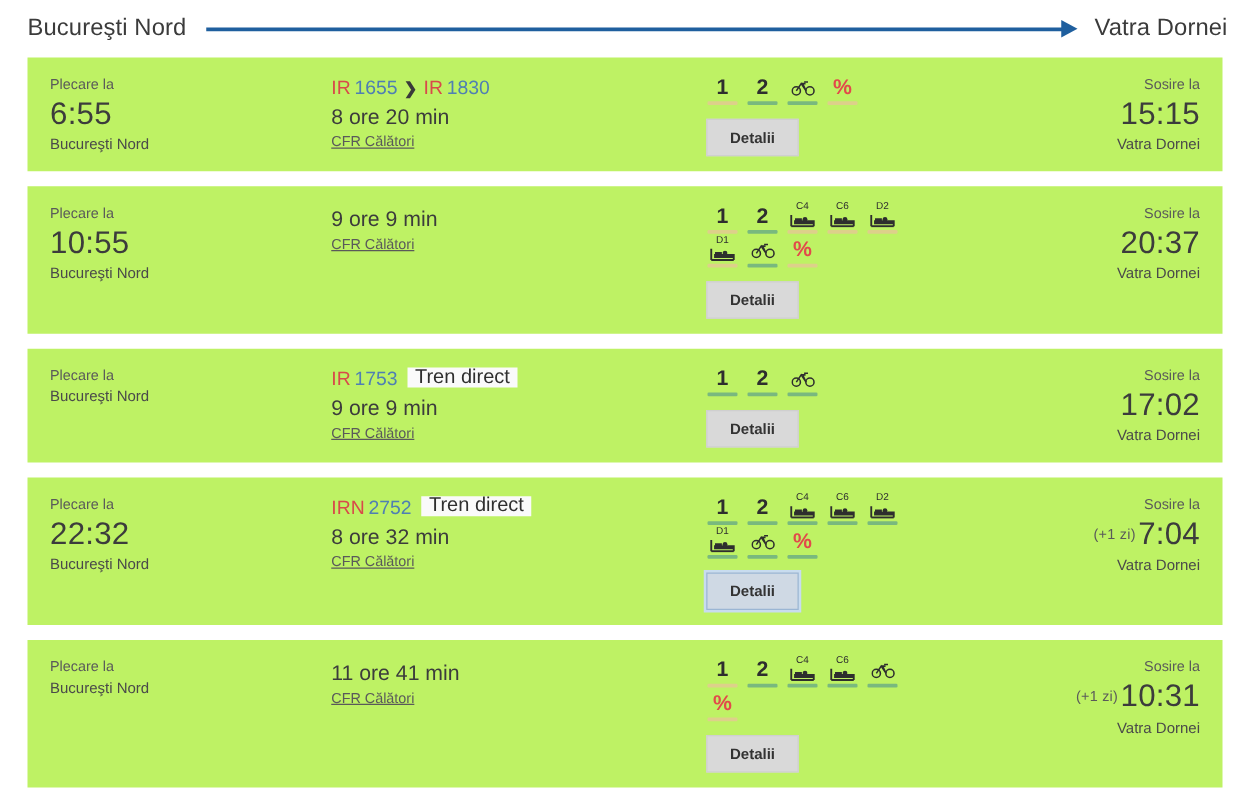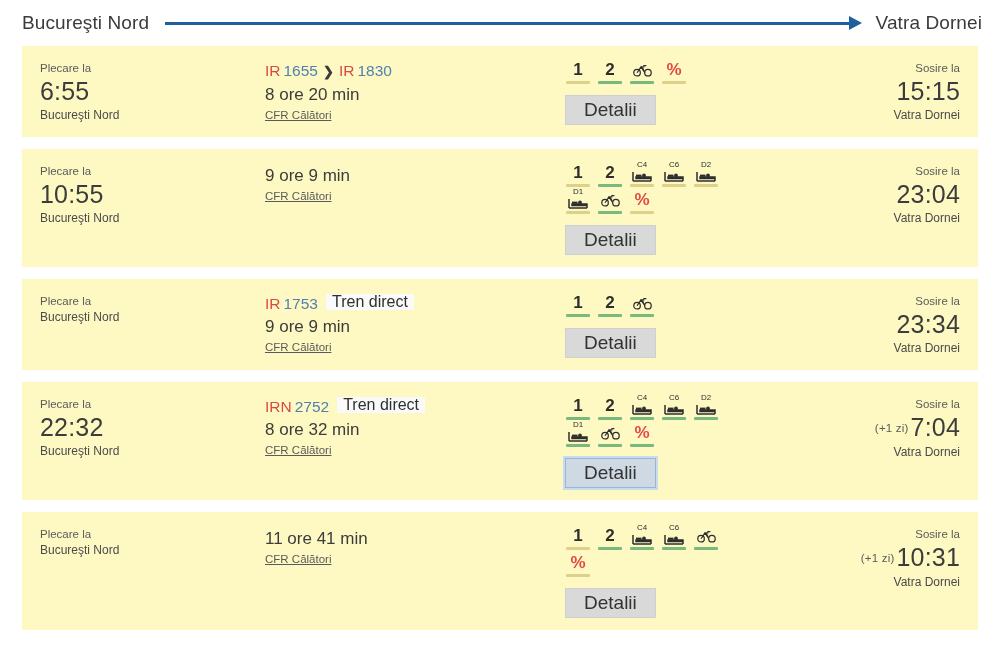--- a/index.html
+++ b/index.html
@@ -46,21 +46,21 @@
     border-top: 7px solid transparent;
     border-bottom: 7px solid transparent;
     border-left: 13px solid #1f5f9e;
   }
 
   
   #results { padding: 0 22px; }
 
   .result-card {
     position: relative;
-    background: #fef9c3;
+    background: #bef264;
     margin-bottom: 12px;
     padding: 12px 18px 12px 18px;
     display: flex;
     align-items: flex-start;
   }
 
   
   .col-depart { width: 225px; flex: 0 0 225px; padding-top: 3px; }
   .col-train  { width: 300px; flex: 0 0 300px; padding-top: 2px; }
   .col-amen   { flex: 1 1 auto; padding-top: 2px; }
@@ -177,24 +177,25 @@
   }
   .bed-svg { position: absolute; bottom: 0; left: 50%; transform: translateX(-50%); }
 
   
   .detalii-wrap { margin-top: 8px; }
   .btn-detalii {
     background: #d9d9d9;
     border: 1px solid #cfcfcf;
     color: #333333;
     font-family: "Liberation Sans", sans-serif;
-    font-size: 19px;
+    font-size: 12px;
     padding: 6px 18px;
     cursor: pointer;
     line-height: 16px;
+    font-weight: bold;
   }
   .btn-detalii.focused {
     background: #cfd9e4;
     border: 1px solid #9bb6d4;
     box-shadow: 0 0 0 2px #c8dcef;
   }
 </style>
 </head>
 <body>
 
@@ -354,21 +355,21 @@
             <span class="glyph">
               <span class="pct">%</span>
             </span>
             <span class="bar bar-khaki"></span>
           </span>
         </div>
         <div class="detalii-wrap"><button class="btn-detalii">Detalii</button></div>
       </div>
       <div class="col-arrive">
         <div class="mini-label">Sosire la</div>
-        <div class="big-time">23:04</div>
+        <div class="big-time">20:37</div>
         <div class="station-name">Vatra Dornei</div>
       </div>
     </div>
     <div class="result-card">
       <div class="col-depart">
         <div class="mini-label">Plecare la</div>
         <div class="station-name">Bucureşti Nord</div>
       </div>
       <div class="col-train">
         <div class="train-line"><span class="tr-prefix">IR</span><span class="tr-num">1753</span><span class="badge-direct">Tren direct</span></div>
@@ -400,21 +401,21 @@
                 <path d="M13 2.6 h4 v1.6 h-4z" fill="#2e2e2e"></path>
               </svg>
             </span>
             <span class="bar bar-green"></span>
           </span>
         </div>
         <div class="detalii-wrap"><button class="btn-detalii">Detalii</button></div>
       </div>
       <div class="col-arrive">
         <div class="mini-label">Sosire la</div>
-        <div class="big-time">23:34</div>
+        <div class="big-time">17:02</div>
         <div class="station-name">Vatra Dornei</div>
       </div>
     </div>
     <div class="result-card">
       <div class="col-depart">
         <div class="mini-label">Plecare la</div>
         <div class="big-time">22:32</div>
         <div class="station-name">Bucureşti Nord</div>
       </div>
       <div class="col-train">

